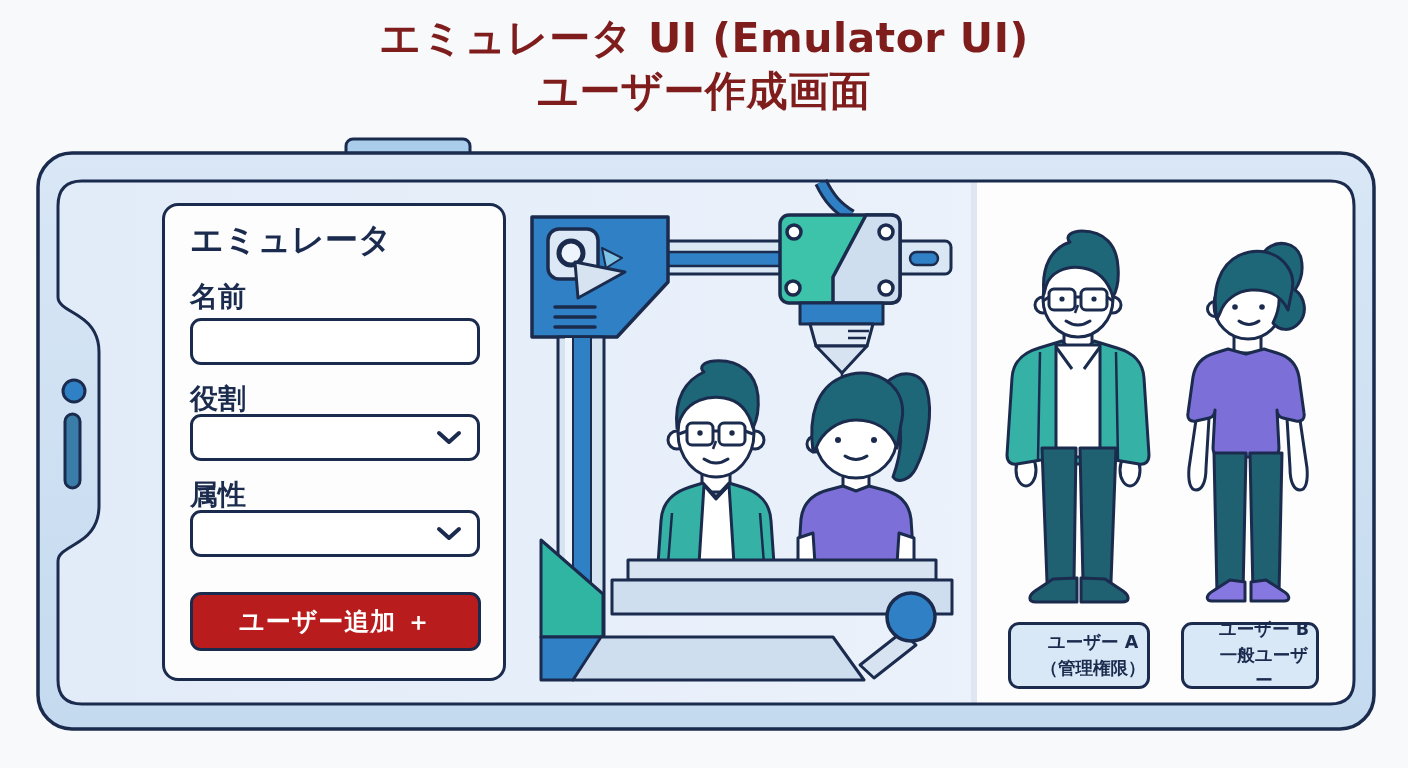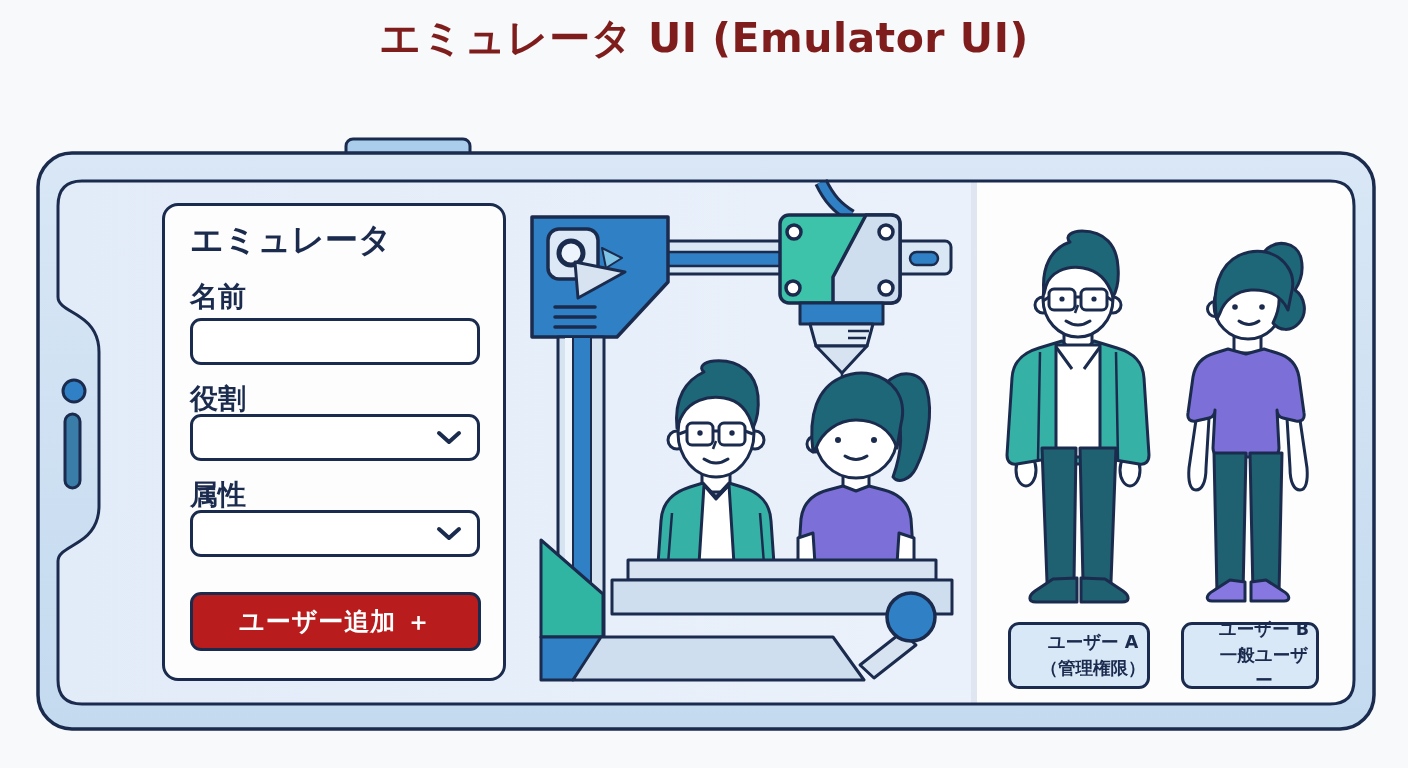--- a/index.html
+++ b/index.html
@@ -31,20 +31,21 @@
   .badge-a{left:1008px;top:622px;width:142px;}
   .badge-b{left:1181px;top:622px;width:138px;}
 </style>
 </head>
 <body>
 
 <div class="stage">
 
   <div class="title">
     <div>エミュレータ UI (Emulator UI)</div>
+    <div>ユーザー作成画面</div>
   </div>
 
   <svg class="device-art" width="1352" height="606" viewBox="30 130 1352 606">
     <defs>
       <linearGradient id="bezelGrad" x1="0" y1="0" x2="0" y2="1">
         <stop offset="0" stop-color="#d9e7f6"></stop>
           <stop offset="1" stop-color="#c4daef"></stop>
       </linearGradient>
       <linearGradient id="screenGrad" x1="0" y1="0" x2="1" y2="0">
         <stop offset="0" stop-color="#e2ebf8"></stop>

